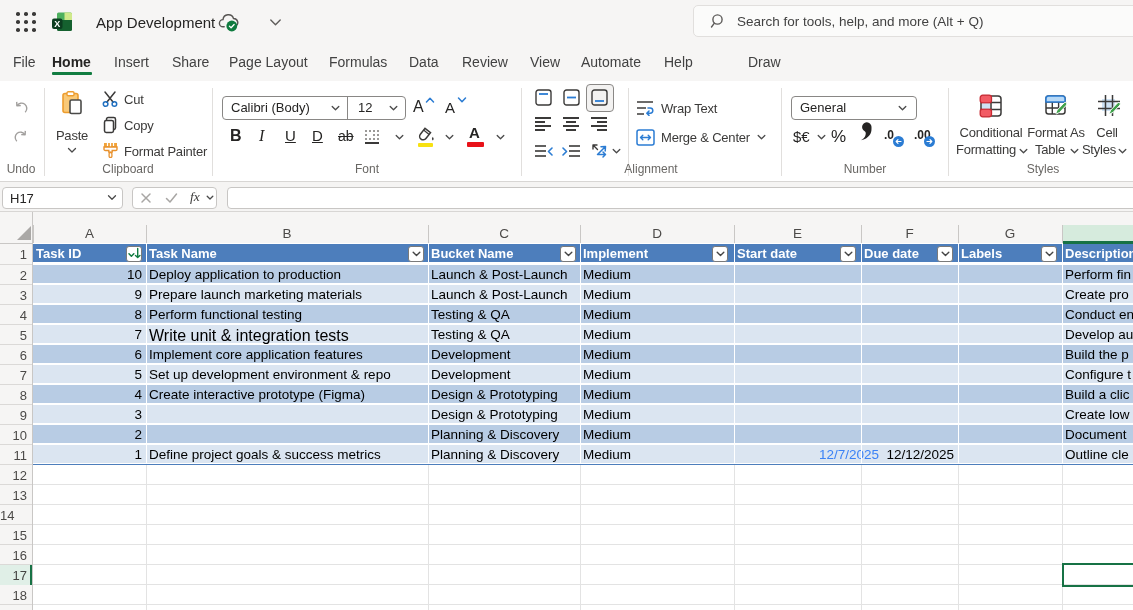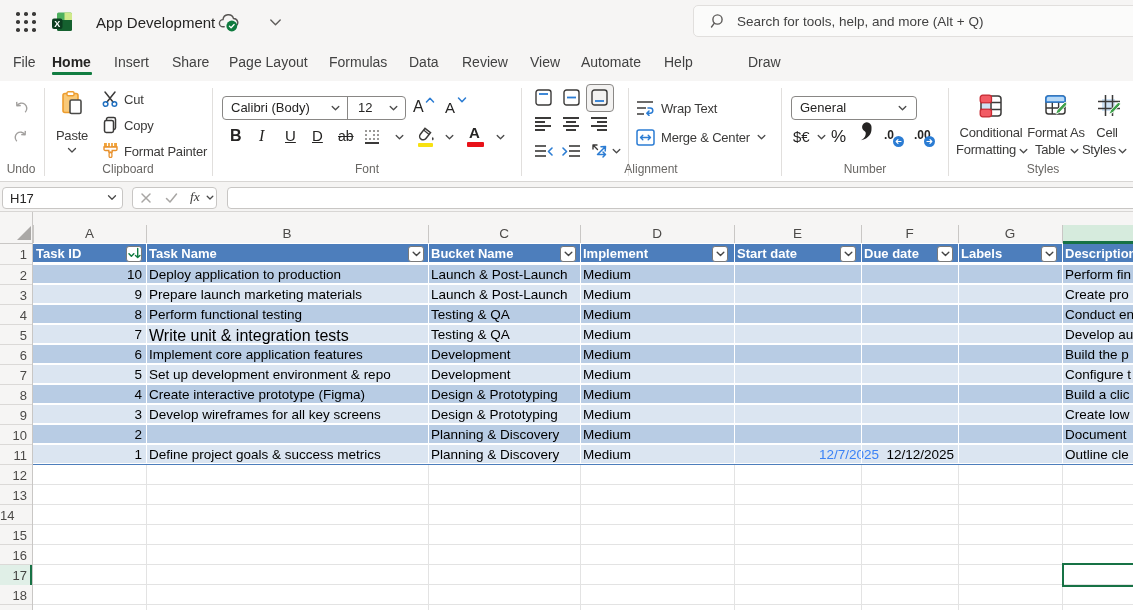--- a/index.html
+++ b/index.html
@@ -409,21 +409,20 @@
 <div class="abs" style="left:583px;top:367.0px;font-size:13.5px;color:#000;">Medium</div>
 <div class="abs" style="left:1065px;top:367.0px;font-size:13.5px;color:#000;white-space:nowrap;">Configure t</div>
 <div class="abs" style="left:33px;top:384.5px;width:1100px;height:18.5px;background:#b8cce4;"></div>
 <div class="abs" style="left:33px;top:387.0px;width:109px;text-align:right;font-size:13.5px;color:#000;">4</div>
 <div class="abs" style="left:149px;top:387.0px;font-size:13.5px;color:#000;">Create interactive prototype (Figma)</div>
 <div class="abs" style="left:431px;top:387.0px;font-size:13.5px;color:#000;">Design &amp; Prototyping</div>
 <div class="abs" style="left:583px;top:387.0px;font-size:13.5px;color:#000;">Medium</div>
 <div class="abs" style="left:1065px;top:387.0px;font-size:13.5px;color:#000;white-space:nowrap;">Build a clic</div>
 <div class="abs" style="left:33px;top:404.5px;width:1100px;height:18.5px;background:#dbe5f1;"></div>
 <div class="abs" style="left:33px;top:407.0px;width:109px;text-align:right;font-size:13.5px;color:#000;">3</div>
-<div class="abs" style="left:149px;top:407.0px;font-size:13.5px;color:#000;">Develop wireframes for all key screens</div>
 <div class="abs" style="left:431px;top:407.0px;font-size:13.5px;color:#000;">Design &amp; Prototyping</div>
 <div class="abs" style="left:583px;top:407.0px;font-size:13.5px;color:#000;">Medium</div>
 <div class="abs" style="left:1065px;top:407.0px;font-size:13.5px;color:#000;white-space:nowrap;">Create low</div>
 <div class="abs" style="left:33px;top:424.5px;width:1100px;height:18.5px;background:#b8cce4;"></div>
 <div class="abs" style="left:33px;top:427.0px;width:109px;text-align:right;font-size:13.5px;color:#000;">2</div>
 <div class="abs" style="left:431px;top:427.0px;font-size:13.5px;color:#000;">Planning &amp; Discovery</div>
 <div class="abs" style="left:583px;top:427.0px;font-size:13.5px;color:#000;">Medium</div>
 <div class="abs" style="left:1065px;top:427.0px;font-size:13.5px;color:#000;white-space:nowrap;">Document</div>
 <div class="abs" style="left:33px;top:444.5px;width:1100px;height:18.5px;background:#dbe5f1;"></div>
 <div class="abs" style="left:33px;top:447.0px;width:109px;text-align:right;font-size:13.5px;color:#000;">1</div>

